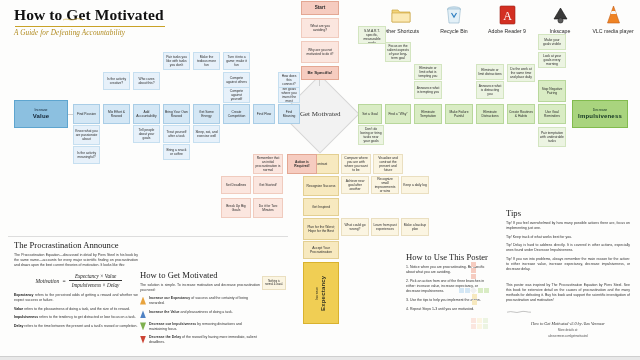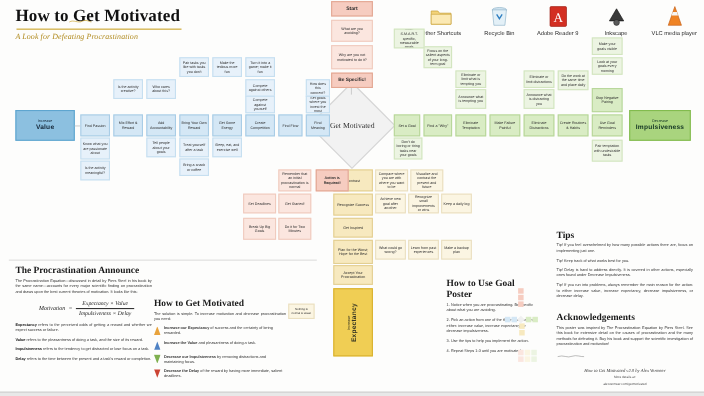--- a/index.html
+++ b/index.html
@@ -65,21 +65,21 @@
   }
   .diamond span {
     transform:rotate(-45deg); font-family:"Liberation Serif", serif;
     font-size:7px; color:#333; text-align:center; line-height:1.15;
   }
   .conn { position:absolute; background:#cfcfcf; }
 
   
   .panel { position:absolute; }
   .ph {
-    font-family:"Liberation Serif", serif; font-size:8.6px; font-weight:bold;
+    font-family:"Liberation Serif", serif; font-size:8.6px; font-weight:normal;
     color:#1a1a1a; margin-bottom:3px;
   }
   .pt {
     font-family:"Liberation Sans", sans-serif; font-size:3.5px; line-height:1.45;
     color:#333; text-align:justify;
   }
   .pt b { color:#111; }
   .pgap { margin-top:3.5px; }
 
   .eq {
@@ -110,21 +110,21 @@
   .taskbar { position:absolute; left:0; bottom:0; width:640px; height:4px; background:#e8e8e8; border-top:1px solid #cfcfcf; }
 </style>
 </head>
 <body>
 
 <div id="poster">
 
   <div class="title-block">
     <div class="title-main">How to Get Motivated</div>
     <div class="title-rule"></div>
-    <div class="title-sub">A Look for Defeating Procrastination</div>
+    <div class="title-sub">A Guide for Defeating Accountability</div>
   </div>
   <svg class="flourish" viewBox="0 0 22 5">
     <path d="M1 3 C5 0.5,9 4.5,13 2.2 C16 0.6,19 2.5,21 3" stroke="#c9a227" stroke-width=".6" fill="none"></path>
   </svg>
 
   <div class="desk-icons">
     <div class="desk-ico">
       <div class="glyph">
         <svg width="20" height="17" viewBox="0 0 20 17">
           <path d="M1 3 h6 l1.6 2 H19 v10 H1 Z" fill="#f3d37a" stroke="#c9a33c" stroke-width=".7"></path>
@@ -321,21 +321,21 @@
             <path d="M3 8 L6 0 H0 Z" fill="#cc4434"></path>
           </svg>
         <div class="btxt"><b>Decrease</b><b> the Delay</b><span> of the reward by having more immediate, salient deadlines.</span></div>
       </div>
     </div>
   </div>
 
   <div class="node n-yellowl" style="position:absolute; left:262px; top:276px; width:24px; height:14px; font-size:2.6px;">Nothing is normal &amp; usual.</div>
 
   <div class="panel" style="left:406px; top:252px; width:86px;">
-    <div class="ph">How to Use Goal Poster</div>
+    <div class="ph">How to Use This Poster</div>
     <div class="steps">
       <div class="step">1. Notice when you are procrastinating. Be specific about what you are avoiding.</div>
       <div class="step">2. Pick an action from one of the three branches in either: increase value, increase expectancy, or decrease impulsiveness.</div>
       <div class="step">3. Use the tips to help you implement the action.</div>
       <div class="step">4. Repeat Steps 1-3 until you are motivated.</div>
     </div>
   </div>
 
   <div class="mini" style="left:471px; top:262px;">
     <div class="row">
@@ -378,21 +378,20 @@
 
   <div class="panel" style="left:506px; top:208px; width:124px;">
     <div class="ph">Tips</div>
     <div class="pt">Tip! If you feel overwhelmed by how many possible actions there are, focus on implementing just one.</div>
     <div class="pt pgap">Tip! Keep track of what works best for you.</div>
     <div class="pt pgap">Tip! Delay is hard to address directly. It is covered in other actions, especially ones found under Decrease Impulsiveness.</div>
     <div class="pt pgap">Tip! If you run into problems, always remember the main reason for the action: to either increase value, increase expectancy, decrease impulsiveness, or decrease delay.</div>
   </div>
 
   <div class="panel" style="left:506px; top:283px; width:124px;">
-    <div class="ph">Acknowledgements</div>
     <div class="pt">This poster was inspired by The Procrastination Equation by Piers Steel. See this book for extensive detail on the causes of procrastination and the many methods for defeating it. Buy his book and support the scientific investigation of procrastination and motivation!</div>
     <svg class="ack-flourish" viewBox="0 0 26 4">
       <path d="M1 2.2 C6 0.3,10 3.8,14 1.9 C18 0.3,22 2.6,25 2.2" stroke="#888" stroke-width=".5" fill="none"></path>
     </svg>
     <div class="sig">How to Get Motivated v2.0 by Alex Vermeer</div>
     <div class="sig2">More details at:</div>
     <div class="sig2">alexvermeer.com/getmotivated</div>
   </div>
 
   <div class="taskbar"></div>

